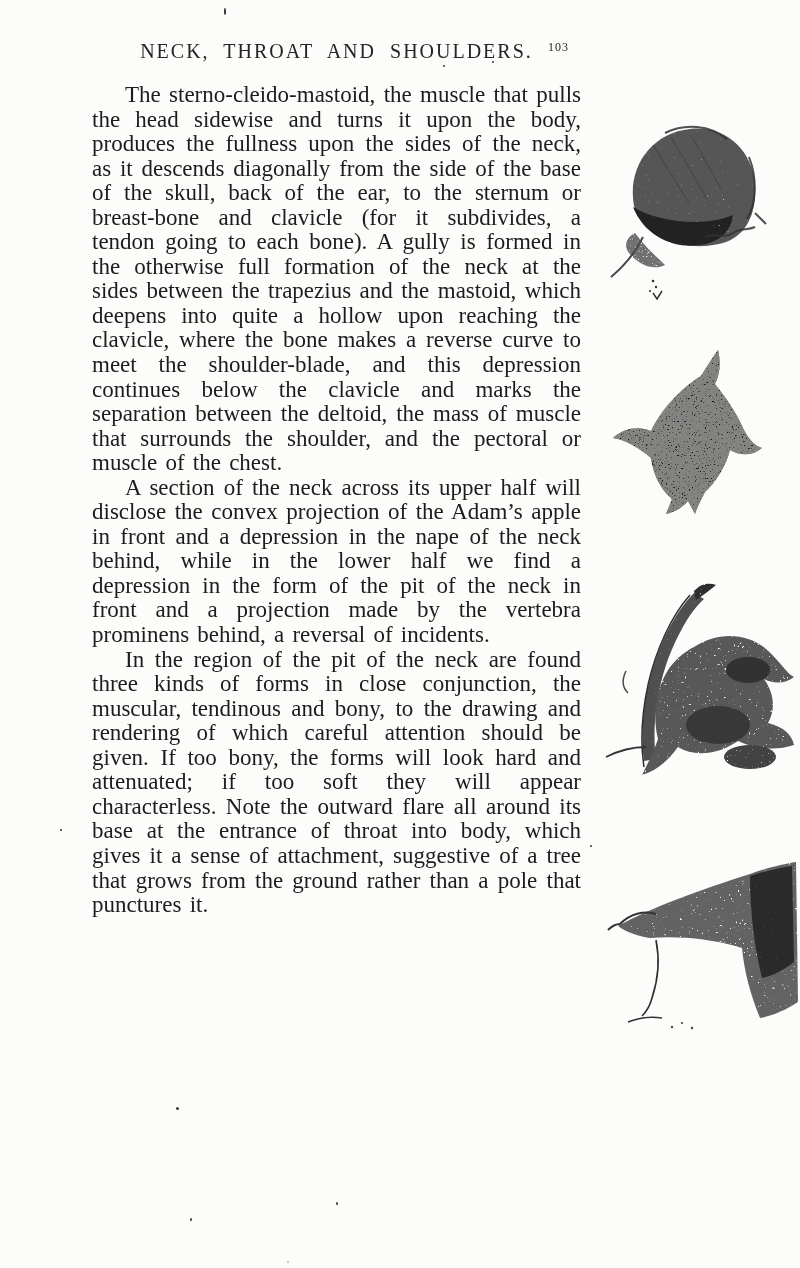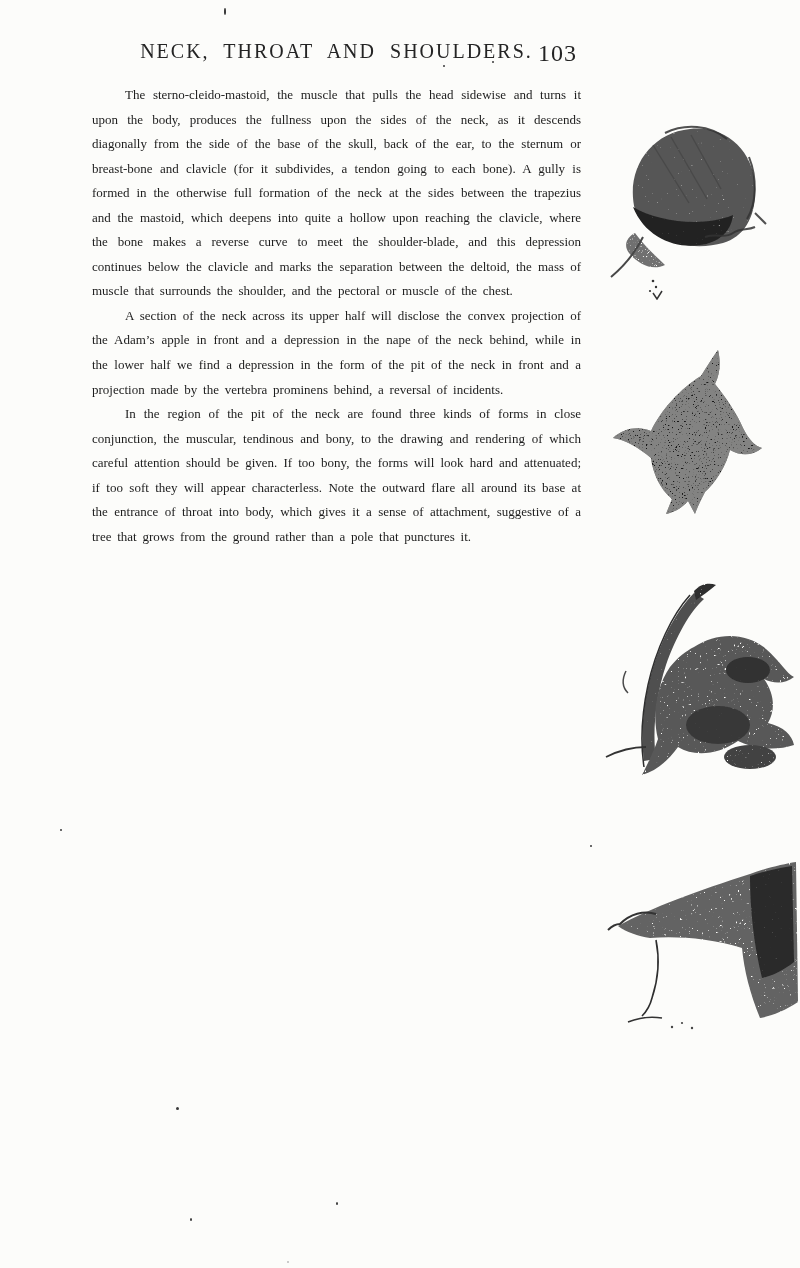--- a/index.html
+++ b/index.html
@@ -13,26 +13,26 @@
   }
   .header{
     position:absolute;top:40px;left:92px;width:489px;height:26px;
   }
   .header-title{
     display:block;text-align:center;
     font-size:20px;letter-spacing:2px;word-spacing:7px;
     color:#242424;
   }
   .page-number{
-    position:absolute;right:4px;top:0;
-    font-size:24px;letter-spacing:1px;color:#242424;
+    position:absolute;right:12px;top:0;
+    font-size:12px;letter-spacing:1px;color:#242424;
   }
   .textblock{
     position:absolute;top:83px;left:92px;width:489px;
-    font-size:13px;line-height:24.55px;
+    font-size:23px;line-height:24.55px;
     text-align:justify;word-spacing:2.5px;
     color:#1c1c1c;
   }
   .textblock p{margin:0;text-indent:33px;}
   .fig{position:absolute;}
   .speck{position:absolute;background:#3a3a3a;border-radius:50%;}
 </style>
 </head>
 <body>
 

